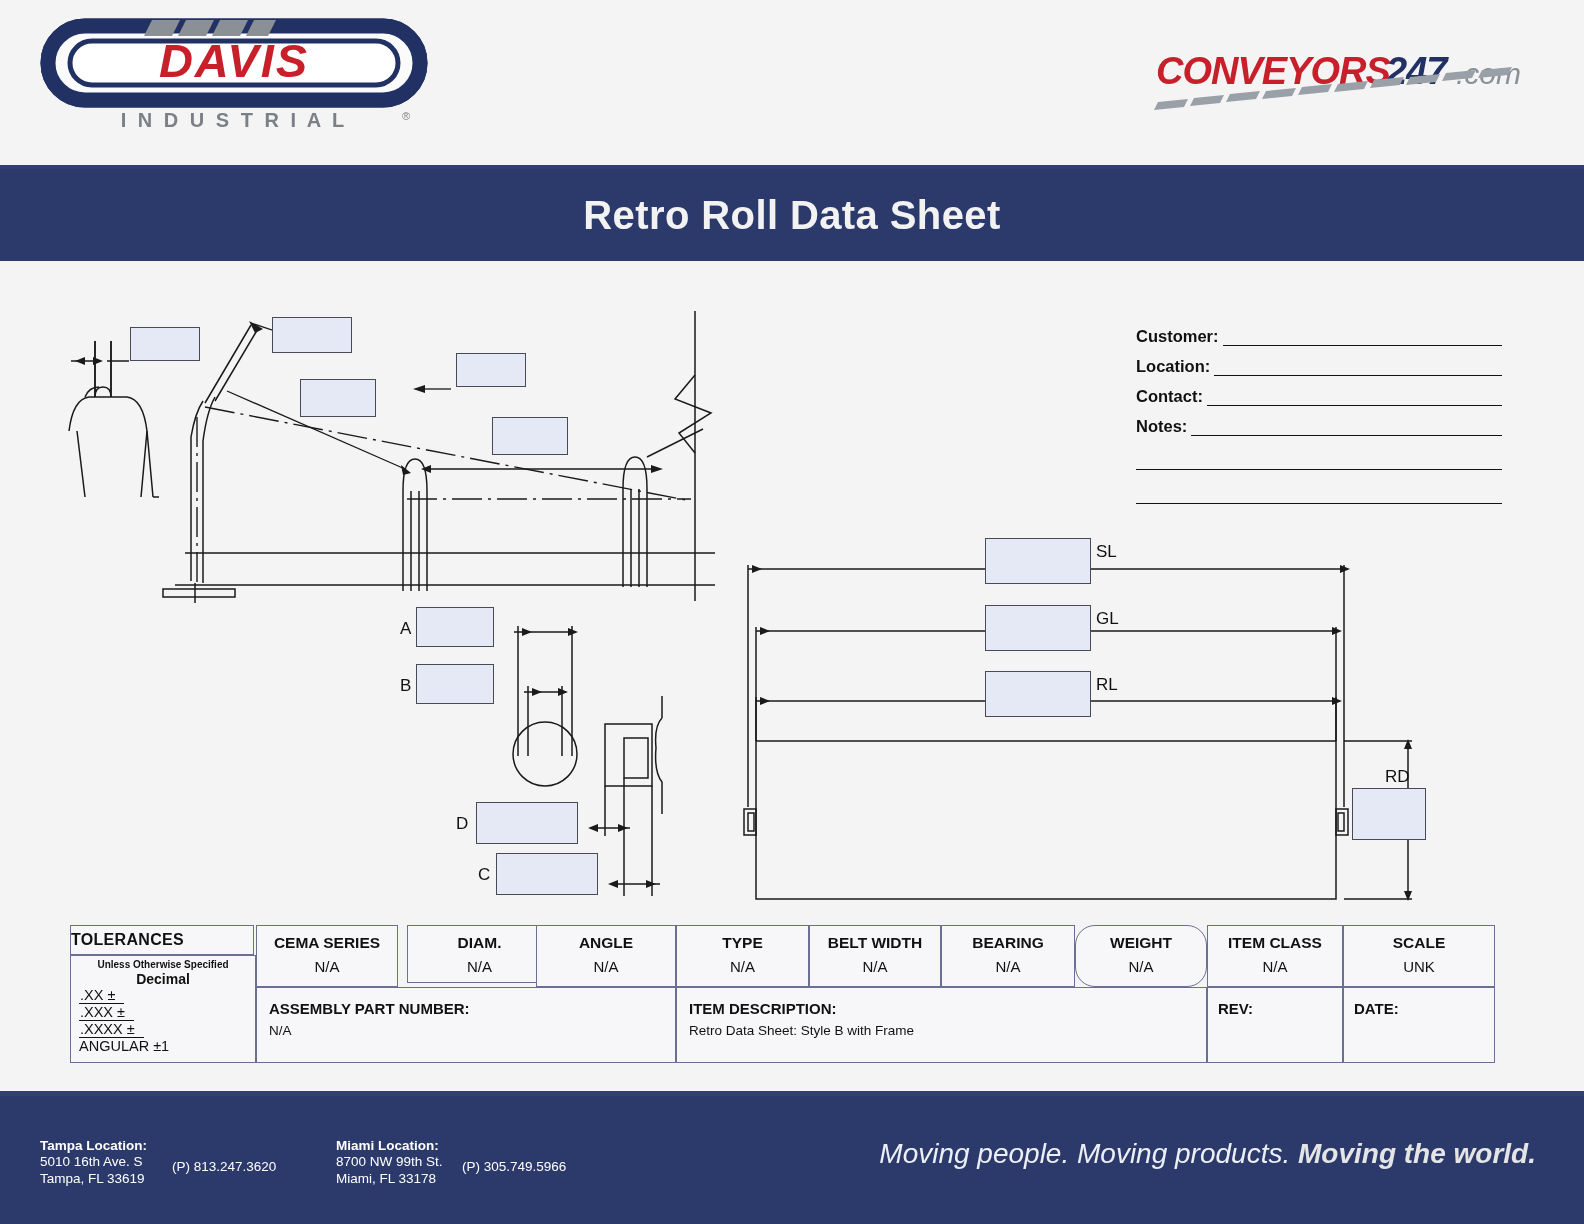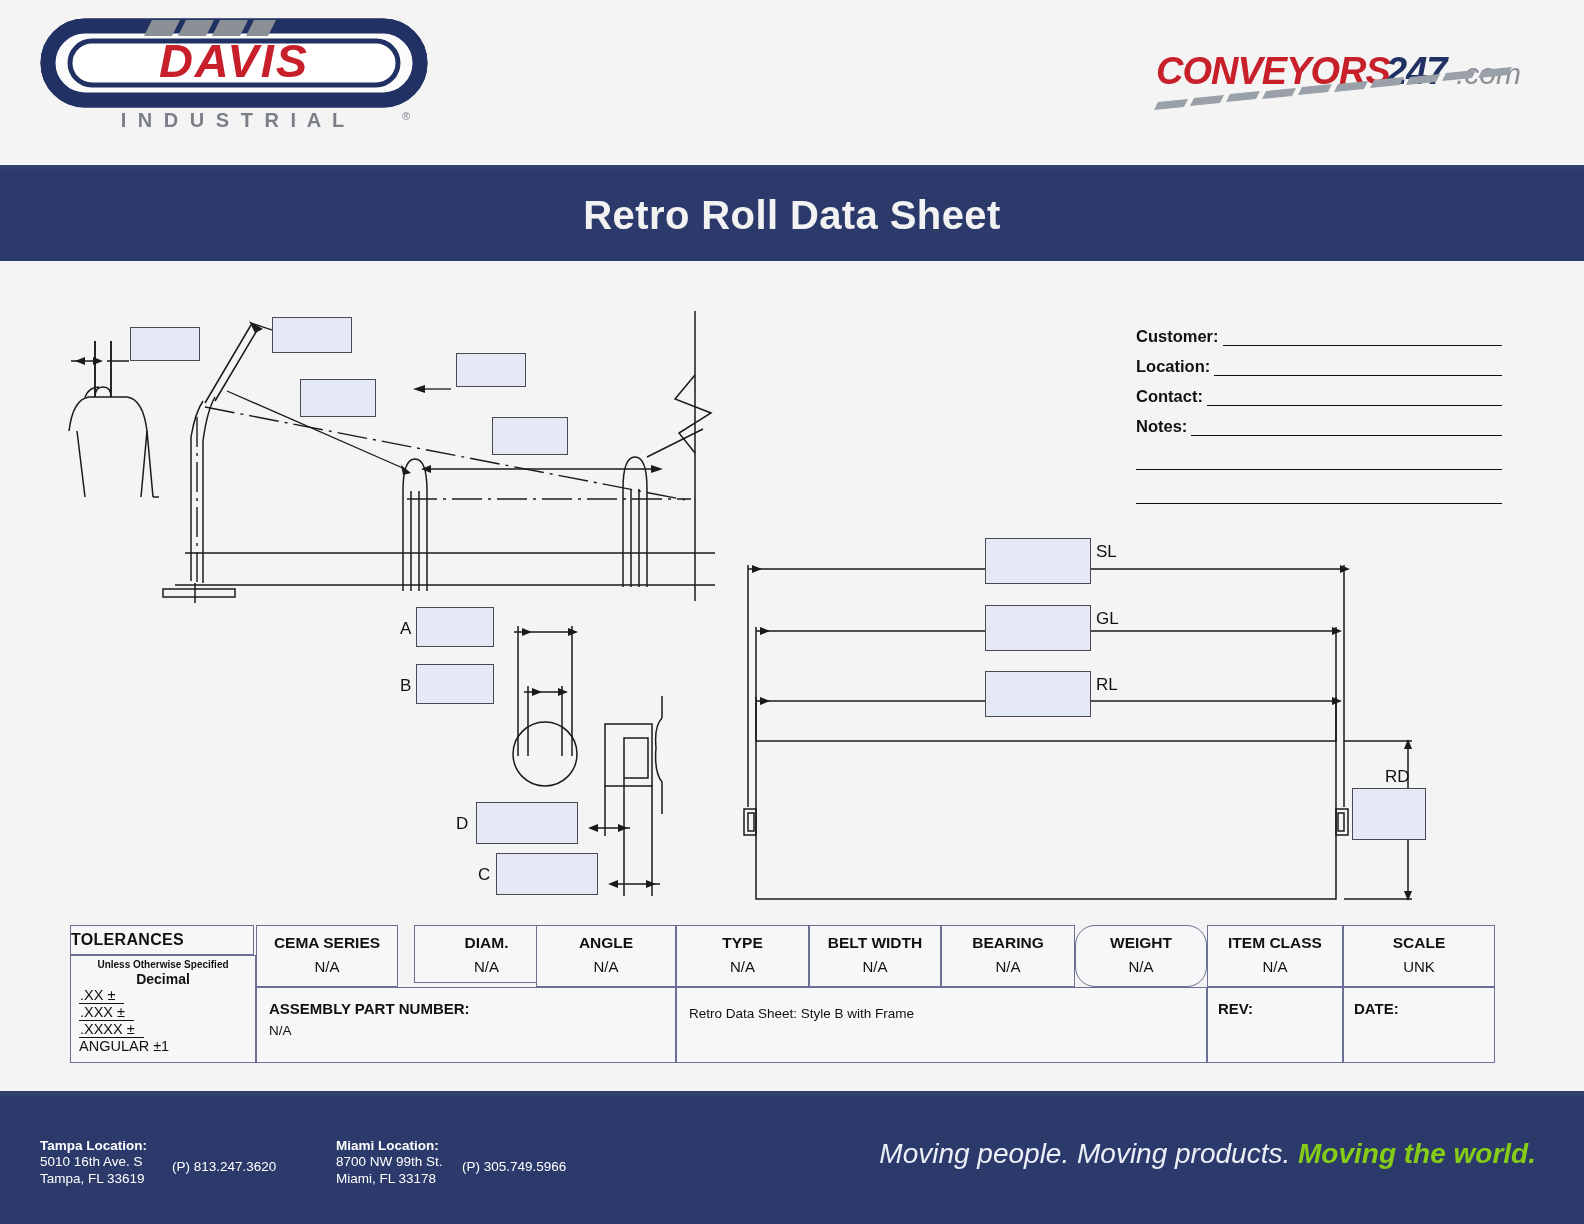--- a/index.html
+++ b/index.html
@@ -72,21 +72,21 @@
   .tol-item u { text-decoration:none; border-bottom:1.4px solid #111; padding:0 9px 0 1px; }
 
   
   #footer {
     position:absolute; left:0; top:1091px; width:1584px; height:133px;
     background:#2b3a6b; border-top:5px solid #33406e; color:#fff;
   }
   .loc-title { font-size:13.5px; font-weight:bold; }
   .loc-line  { font-size:13.5px; line-height:17px; }
   #tagline { position:absolute; right:48px; top:42px; font-size:28px; font-style:italic; color:#eceff6; white-space:nowrap; }
-  #tagline b { font-weight:bold; color:#84cc16; }
+  #tagline b { font-weight:bold; color:#e5e5e5; }
 </style>
 </head>
 <body>
 
 <div id="logo-header">
 
   <svg id="davis-logo" viewBox="0 0 400 128">
 
     <rect x="14" y="12" width="372" height="74" rx="37" fill="none" stroke="#223163" stroke-width="15"></rect>
     <rect x="14" y="12" width="372" height="74" rx="37" fill="#fbfbfc"></rect>
@@ -320,21 +320,21 @@
     <div class="tol-item"><u>.XX ±</u></div>
     <div class="tol-item"><u>.XXX ±</u></div>
     <div class="tol-item"><u>.XXXX ±</u></div>
     <div class="tol-item"><span>ANGULAR ±1</span></div>
   </div>
 
   <div class="tblbox" style="left:186px;top:0;width:142px;height:62px;">
     <div class="cellhead" style="margin-top:8px;">CEMA SERIES</div>
     <div class="cellval" style="margin-top:6px;">N/A</div>
   </div>
-  <div class="tblbox" style="left:344px;top:0;width:138px;height:58px;padding-left:7px;">
+  <div class="tblbox" style="left:337px;top:0;width:138px;height:58px;padding-left:7px;">
     <div class="cellhead" style="margin-top:8px;">DIAM.</div>
     <div class="cellval" style="margin-top:6px;">N/A</div>
   </div>
   <div class="tblbox" style="left:466px;top:0;width:140px;height:62px;">
     <div class="cellhead" style="margin-top:8px;">ANGLE</div>
     <div class="cellval" style="margin-top:6px;">N/A</div>
   </div>
   <div class="tblbox" style="left:606px;top:0;width:133px;height:62px;">
     <div class="cellhead" style="margin-top:8px;">TYPE</div>
     <div class="cellval" style="margin-top:6px;">N/A</div>
@@ -358,20 +358,21 @@
   <div class="tblbox" style="left:1273px;top:0;width:152px;height:62px;">
     <div class="cellhead" style="margin-top:8px;">SCALE</div>
     <div class="cellval" style="margin-top:6px;">UNK</div>
   </div>
 
   <div class="tblbox" style="left:186px;top:62px;width:420px;height:76px;padding:12px 0 0 12px;">
     <div class="fieldlabel">ASSEMBLY PART NUMBER:</div>
     <div class="fieldval" style="margin-top:6px;">N/A</div>
   </div>
   <div class="tblbox" style="left:606px;top:62px;width:531px;height:76px;padding:12px 0 0 12px;">
+    <div class="fieldlabel">ITEM DESCRIPTION:</div>
     <div class="fieldval" style="margin-top:6px;">Retro Data Sheet: Style B with Frame</div>
   </div>
   <div class="tblbox" style="left:1137px;top:62px;width:136px;height:76px;padding:12px 0 0 10px;">
     <div class="fieldlabel">REV:</div>
   </div>
   <div class="tblbox" style="left:1273px;top:62px;width:152px;height:76px;padding:12px 0 0 10px;">
     <div class="fieldlabel">DATE:</div>
   </div>
 </div>
 

